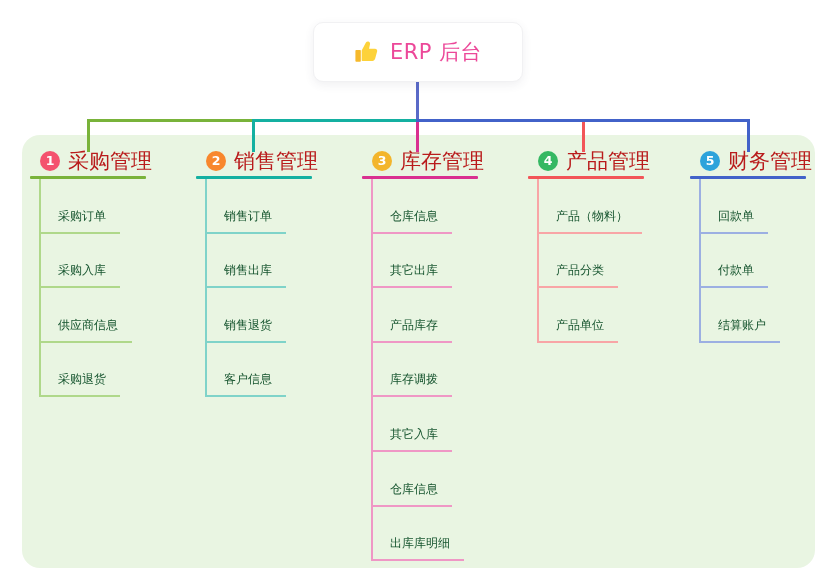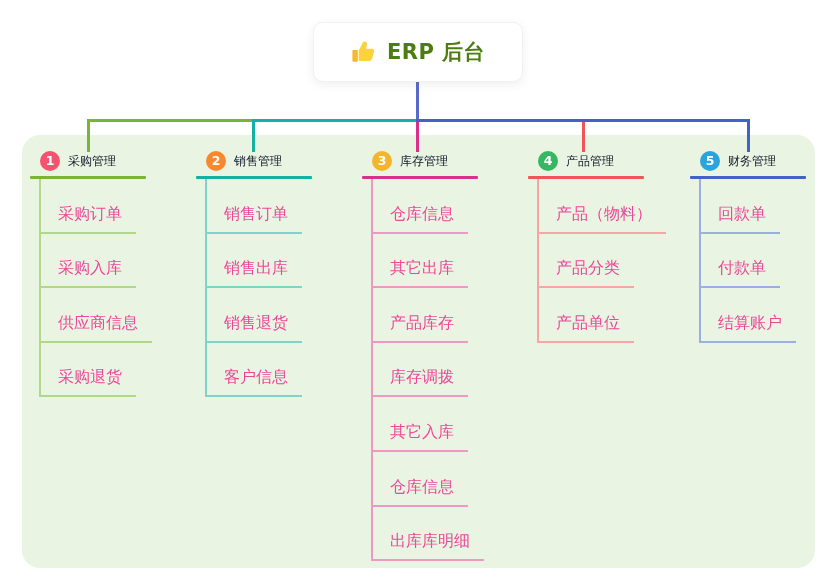--- a/index.html
+++ b/index.html
@@ -12,21 +12,21 @@
   #stage { position: absolute; inset: 0; }
 
   
   .root-card {
     position: absolute; left: 313px; top: 22px; width: 210px; height: 60px;
     background: #ffffff; border: 1px solid #f1f1f3; border-radius: 10px;
     box-shadow: 0 3px 10px rgba(60,70,90,.08);
     display: flex; align-items: center; justify-content: center; gap: 10px;
     z-index: 5; cursor: pointer;
   }
-  .root-card .title { font-size: 21px; color: #4d7c0f; font-weight: 700; letter-spacing: .5px; }
+  .root-card .title { font-size: 21px; color: #ec4899; font-weight: 400; letter-spacing: .5px; }
   .root-card svg { width: 26px; height: 26px; }
 
   
   .line { position: absolute; z-index: 1; }
   .v { width: 3px; }
   .h { height: 3px; }
   .root-drop   { left: 416px; top: 82px;  height: 40px; }
   .seg-green   { left: 87px;  top: 119px; width: 168px; }
   .seg-teal    { left: 252px; top: 119px; width: 167px; }
   .seg-blue    { left: 416px; top: 119px; width: 334px; }
@@ -43,31 +43,31 @@
   }
 
   
   .branch { position: absolute; top: 146px; width: 160px; z-index: 3; }
   .branch-head { display: flex; align-items: center; height: 30px; padding-left: 10px; cursor: pointer; }
   .badge {
     width: 20px; height: 20px; border-radius: 50%; flex: 0 0 20px;
     color: #fff; font-size: 12.5px; font-weight: bold;
     line-height: 20px; text-align: center;
   }
-  .branch-label { margin-left: 8px; font-size: 12px; font-weight: 500; color: #0f172a; white-space: nowrap; }
+  .branch-label { margin-left: 8px; font-size: 21px; font-weight: 500; color: #b91c1c; white-space: nowrap; }
   .head-underline { height: 3px; width: 116px; background: var(--c); border-radius: 1px; }
   .children { position: relative; }
   .trunk { position: absolute; left: 9px; top: 0; width: 2px; background: var(--lc); }
   .child { height: 54.6px; display: flex; align-items: flex-end; }
   .child:first-child { height: 52px; }
   .child-node {
     display: inline-block; margin-left: 9px; padding: 0 14px 7px 19px;
     border-bottom: 2px solid var(--lc); cursor: pointer;
   }
-  .child-node .child-label { font-size: 16px; color: #ec4899; white-space: nowrap; }
+  .child-node .child-label { font-size: 12px; color: #14532d; white-space: nowrap; }
 </style>
 </head>
 <body>
 
 <div id="stage">
 
   <div class="root-card">
     <svg viewBox="0 0 24 24" aria-hidden="true">
       <path fill="#f6b92b" d="M2 10.2h3.6c.4 0 .7.3.7.7v9.4c0 .4-.3.7-.7.7H2c-.4 0-.7-.3-.7-.7v-9.4c0-.4.3-.7.7-.7z"></path>
       <path fill="#fdd23a" d="M7.1 20.3V10.6l3.9-7.3c.5-.9 1.5-1.3 2.4-1 1 .3 1.6 1.3 1.4 2.3l-.9 4.3h5.5c1.3 0 2.3 1.2 2 2.5l-1.9 6.9c-.3 1.1-1.3 1.9-2.4 1.9H8.1c-.6 0-1-.4-1-.9z"></path>

